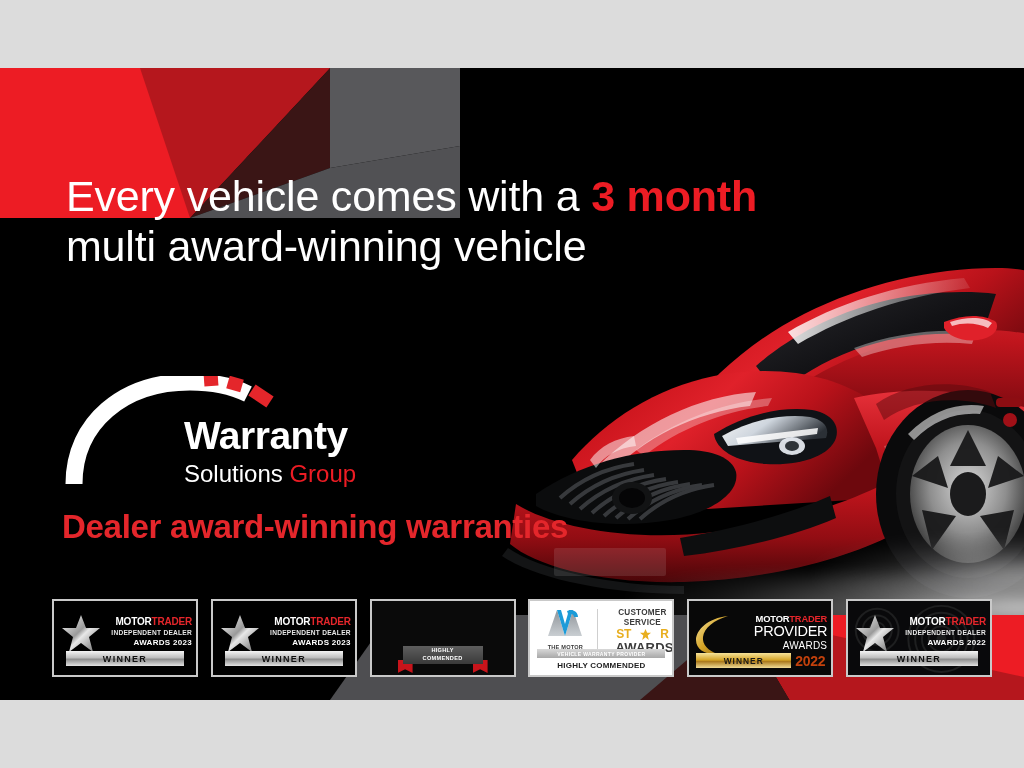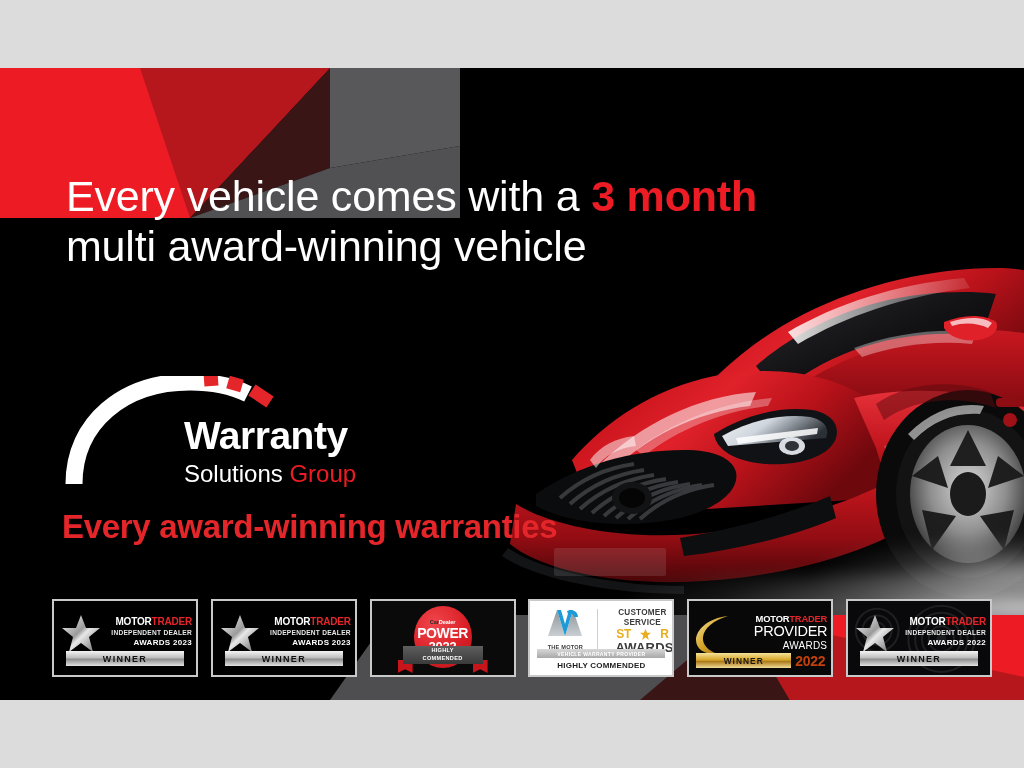--- a/index.html
+++ b/index.html
@@ -278,21 +278,21 @@
         <path d="M142 4 L156 3" fill="none" stroke="#E4262B" stroke-width="13" stroke-linecap="butt"></path>
         <path d="M166 6 L180 10" fill="none" stroke="#E4262B" stroke-width="13" stroke-linecap="butt"></path>
         <path d="M190 14 L208 26" fill="none" stroke="#E4262B" stroke-width="13" stroke-linecap="butt"></path>
       </svg>
       <div class="logo-words">
         <div class="logo-w1">Warranty</div>
         <div class="logo-w2"><span>Solutions </span><span class="grp">Group</span></div>
       </div>
     </div>
 
-    <div class="tagline">Every award-winning warranties</div>
+    <div class="tagline">Dealer award-winning warranties</div>
 
     <div class="badges">
 
       <div class="badge">
         <div class="mt-body">
           <svg class="mt-star" viewBox="0 0 40 40">
             <defs>
                 <linearGradient id="sg1" x1="0" y1="0" x2="1" y2="1">
               <stop offset="0%" stop-color="#fdfdfd"></stop>
                   <stop offset="45%" stop-color="#9a9a9a"></stop>
@@ -324,25 +324,20 @@
             <div class="mt-l3">AWARDS 2023</div>
           </div>
           <div class="mt-winner">
               <span>WINNER</span>
             </div>
         </div>
       </div>
 
       <div class="badge">
         <div class="dp-body">
-          <div class="dp-circle">
-            <div class="dp-cd"><span class="car">Car</span><span>Dealer</span></div>
-            <div class="dp-pw">POWER</div>
-            <div class="dp-yr">2023</div>
-          </div>
           <div class="dp-tail-l"></div>
           <div class="dp-tail-r"></div>
           <div class="dp-ribbon">
             <b>HIGHLY</b>
             <b>COMMENDED</b>
           </div>
         </div>
       </div>
 
       <div class="badge">

